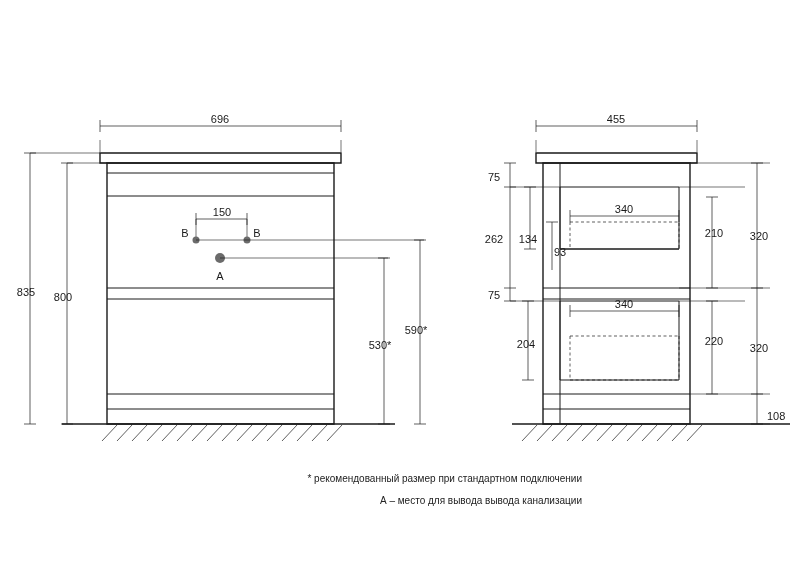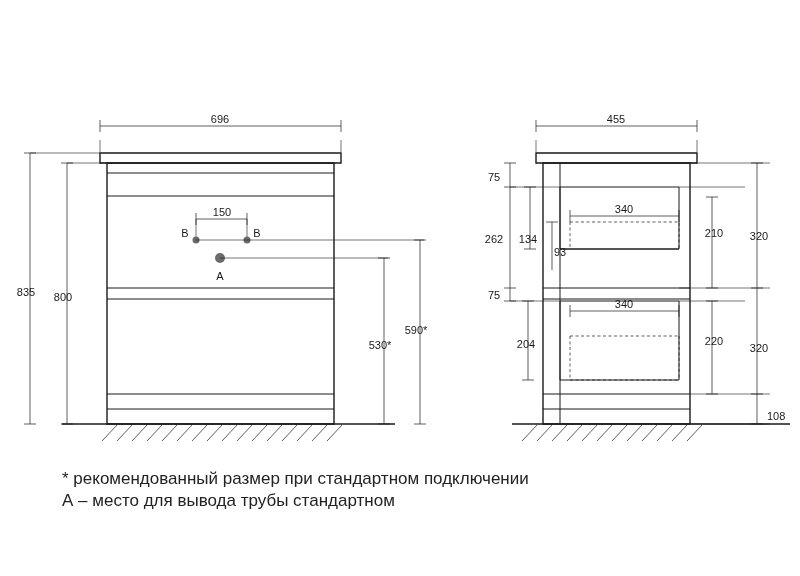--- a/index.html
+++ b/index.html
@@ -9,36 +9,37 @@
   }
   body {
     font-family: "Liberation Sans", sans-serif;
   }
   #stage {
     position: relative;
     width: 800px;
     height: 576px;
     background: #ffffff;
     overflow: hidden;
+    text-align: right;
   }
   svg#drawing {
     position: absolute;
     left: 0;
     top: 0;
     width: 800px;
     height: 576px;
   }
   .notes {
     position: absolute;
     left: 62px;
     top: 468px;
     width: 520px;
   }
   .note-line {
-    font-size: 17px;
+    font-size: 10px;
     color: #222222;
     line-height: 22px;
     white-space: nowrap;
   }
   text {
     font-family: "Liberation Sans", sans-serif;
     font-size: 11px;
     fill: #1a1a1a;
   }
   .dim-text { font-size: 11px; }
@@ -257,16 +258,16 @@
 
       <line class="ln thin" x1="757" y1="394" x2="757" y2="424"></line>
       <line class="ln thin" x1="751" y1="424" x2="763" y2="424"></line>
       <text class="dim-text" x="767" y="420" text-anchor="start">108</text>
     </g>
 
   </svg>
 
   <div class="notes">
     <div class="note-line">* рекомендованный размер при стандартном подключении</div>
-    <div class="note-line">А – место для вывода трубы стандартном</div>
+    <div class="note-line">А – место для вывода вывода канализации</div>
   </div>
 
 </div>
 
 </body></html>

